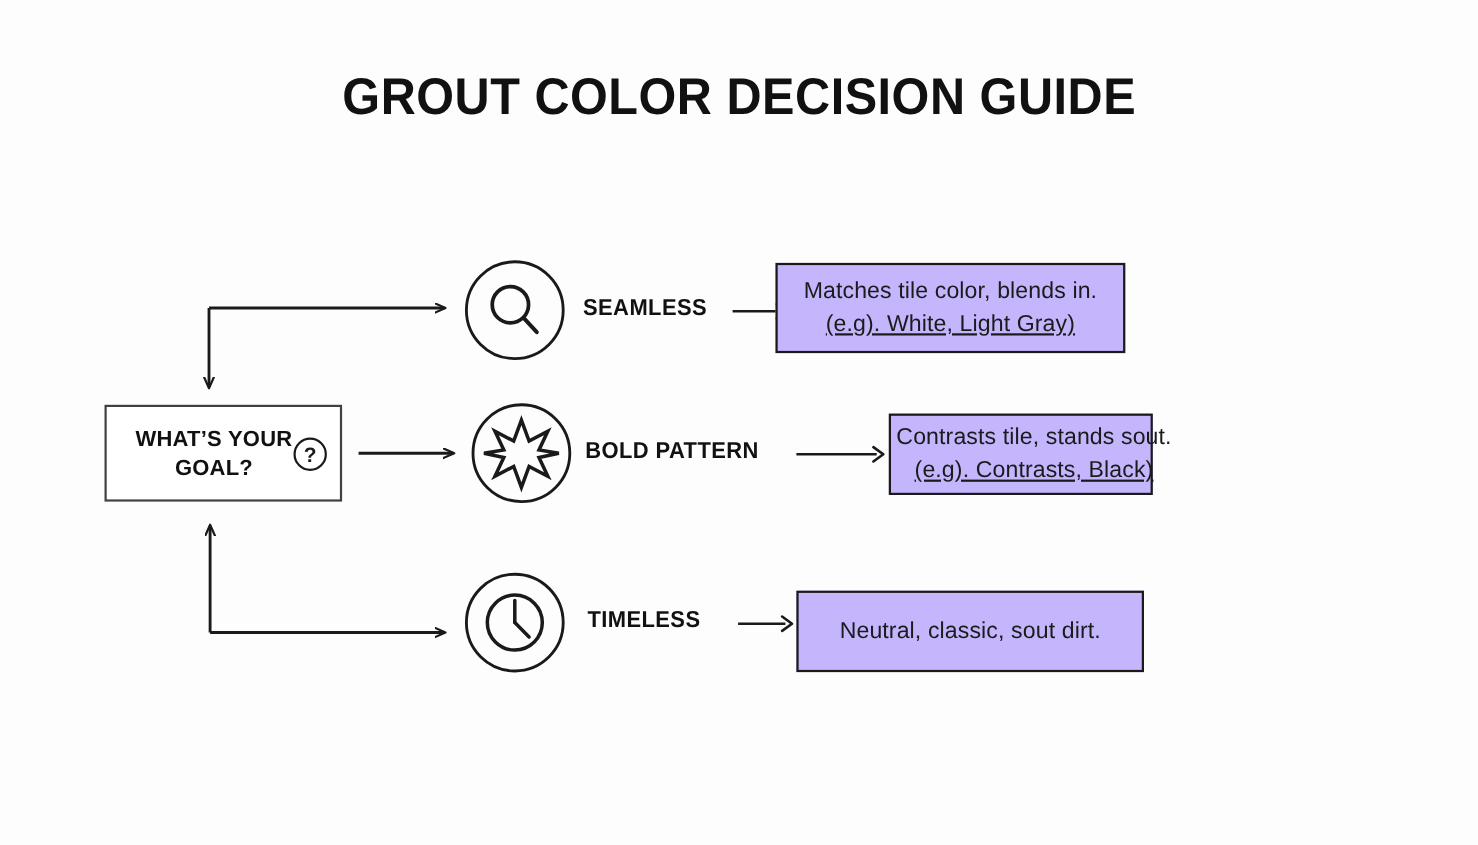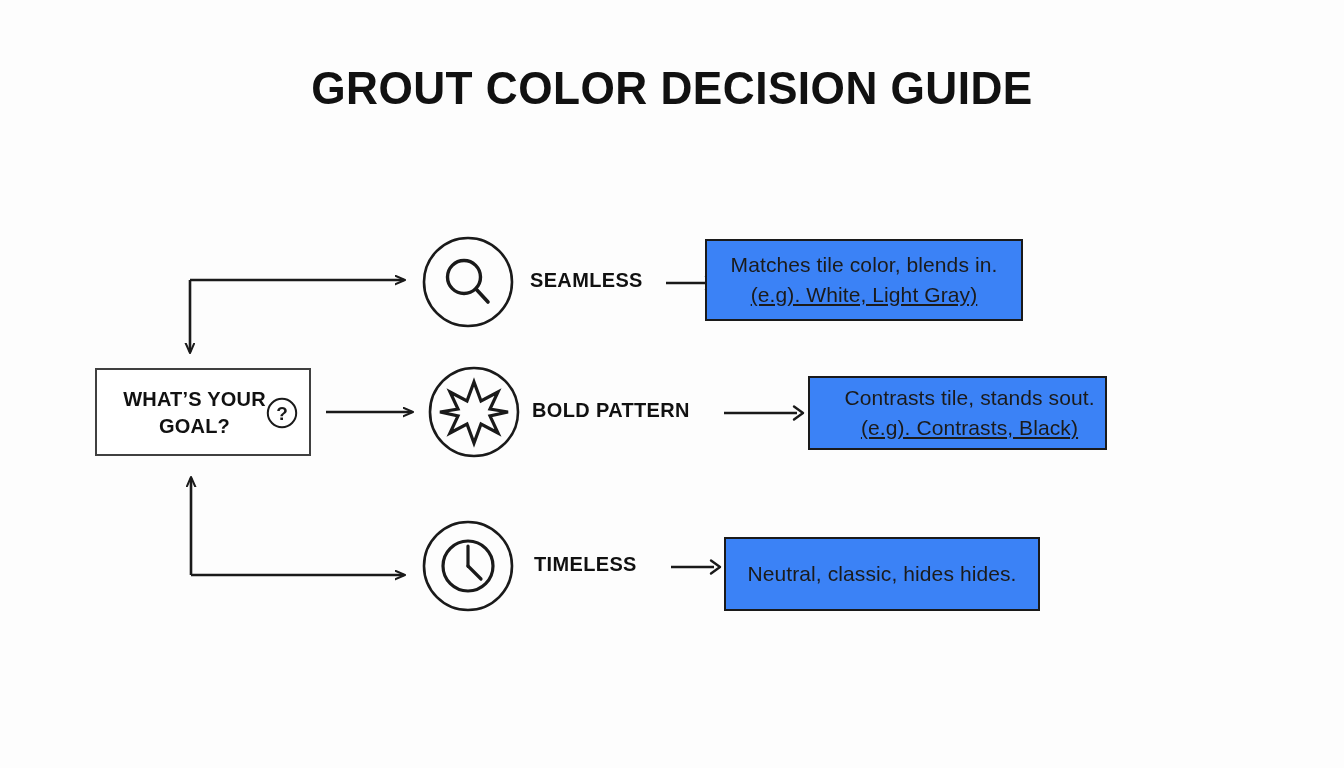--- a/index.html
+++ b/index.html
@@ -101,21 +101,21 @@
   }
   .branch-arrow {
     position: absolute;
     top: 34px;
     height: 26px;
   }
   
   .outcome-box {
     position: absolute;
     border: 2px solid #1a1a1a;
-    background: #3b82f6;
+    background: #c4b5fd;
     box-sizing: border-box;
     display: flex;
     flex-direction: column;
     align-items: center;
     justify-content: center;
   }
   .outcome-box .line {
     font-size: 21px;
     line-height: 1.42;
     color: #1b1b1b;
@@ -132,21 +132,21 @@
 
   #row-seamless .branch-label { left: 108px; }
   #row-bold     .branch-label { left: 104px; }
   #row-timeless .branch-label { left: 112px; }
 
   #row-seamless .branch-arrow { left: 243px; width: 55px; }
   #row-bold     .branch-arrow { left: 295px; width: 85px; }
   #row-timeless .branch-arrow { left: 248px; width: 55px; }
 
   #box-seamless { left: 705px; top: 239px; width: 318px; height: 82px; }
-  #box-bold     { left: 808px; top: 376px; width: 299px; height: 74px; padding-left: 24px; }
+  #box-bold     { left: 808px; top: 376px; width: 240px; height: 74px; padding-left: 24px; }
   #box-timeless { left: 724px; top: 537px; width: 316px; height: 74px; }
 </style>
 </head>
 <body>
 
 <div id="canvas">
 
   <div id="page-title">GROUT COLOR DECISION GUIDE</div>
 
   <svg id="connectors" viewBox="0 0 1344 768" width="1344" height="768">
@@ -221,16 +221,16 @@
       <line x1="46" y1="46" x2="59" y2="59" stroke="#1a1a1a" stroke-width="3.2" stroke-linecap="round"></line>
     </svg>
     <div class="branch-label">TIMELESS</div>
     <svg class="branch-arrow" viewBox="0 0 55 26" preserveAspectRatio="none">
       <line x1="1" y1="13" x2="44" y2="13" stroke="#1a1a1a" stroke-width="2.4"></line>
       <path d="M41,6.5 L50,13 L41,19.5" fill="none" stroke="#1a1a1a" stroke-width="2.4" stroke-linecap="round" stroke-linejoin="round"></path>
     </svg>
   </div>
 
   <div class="outcome-box" id="box-timeless">
-    <div class="line line-1">Neutral, classic, hides hides.</div>
+    <div class="line line-1">Neutral, classic, sout dirt.</div>
   </div>
 
 </div>
 
 </body></html>

